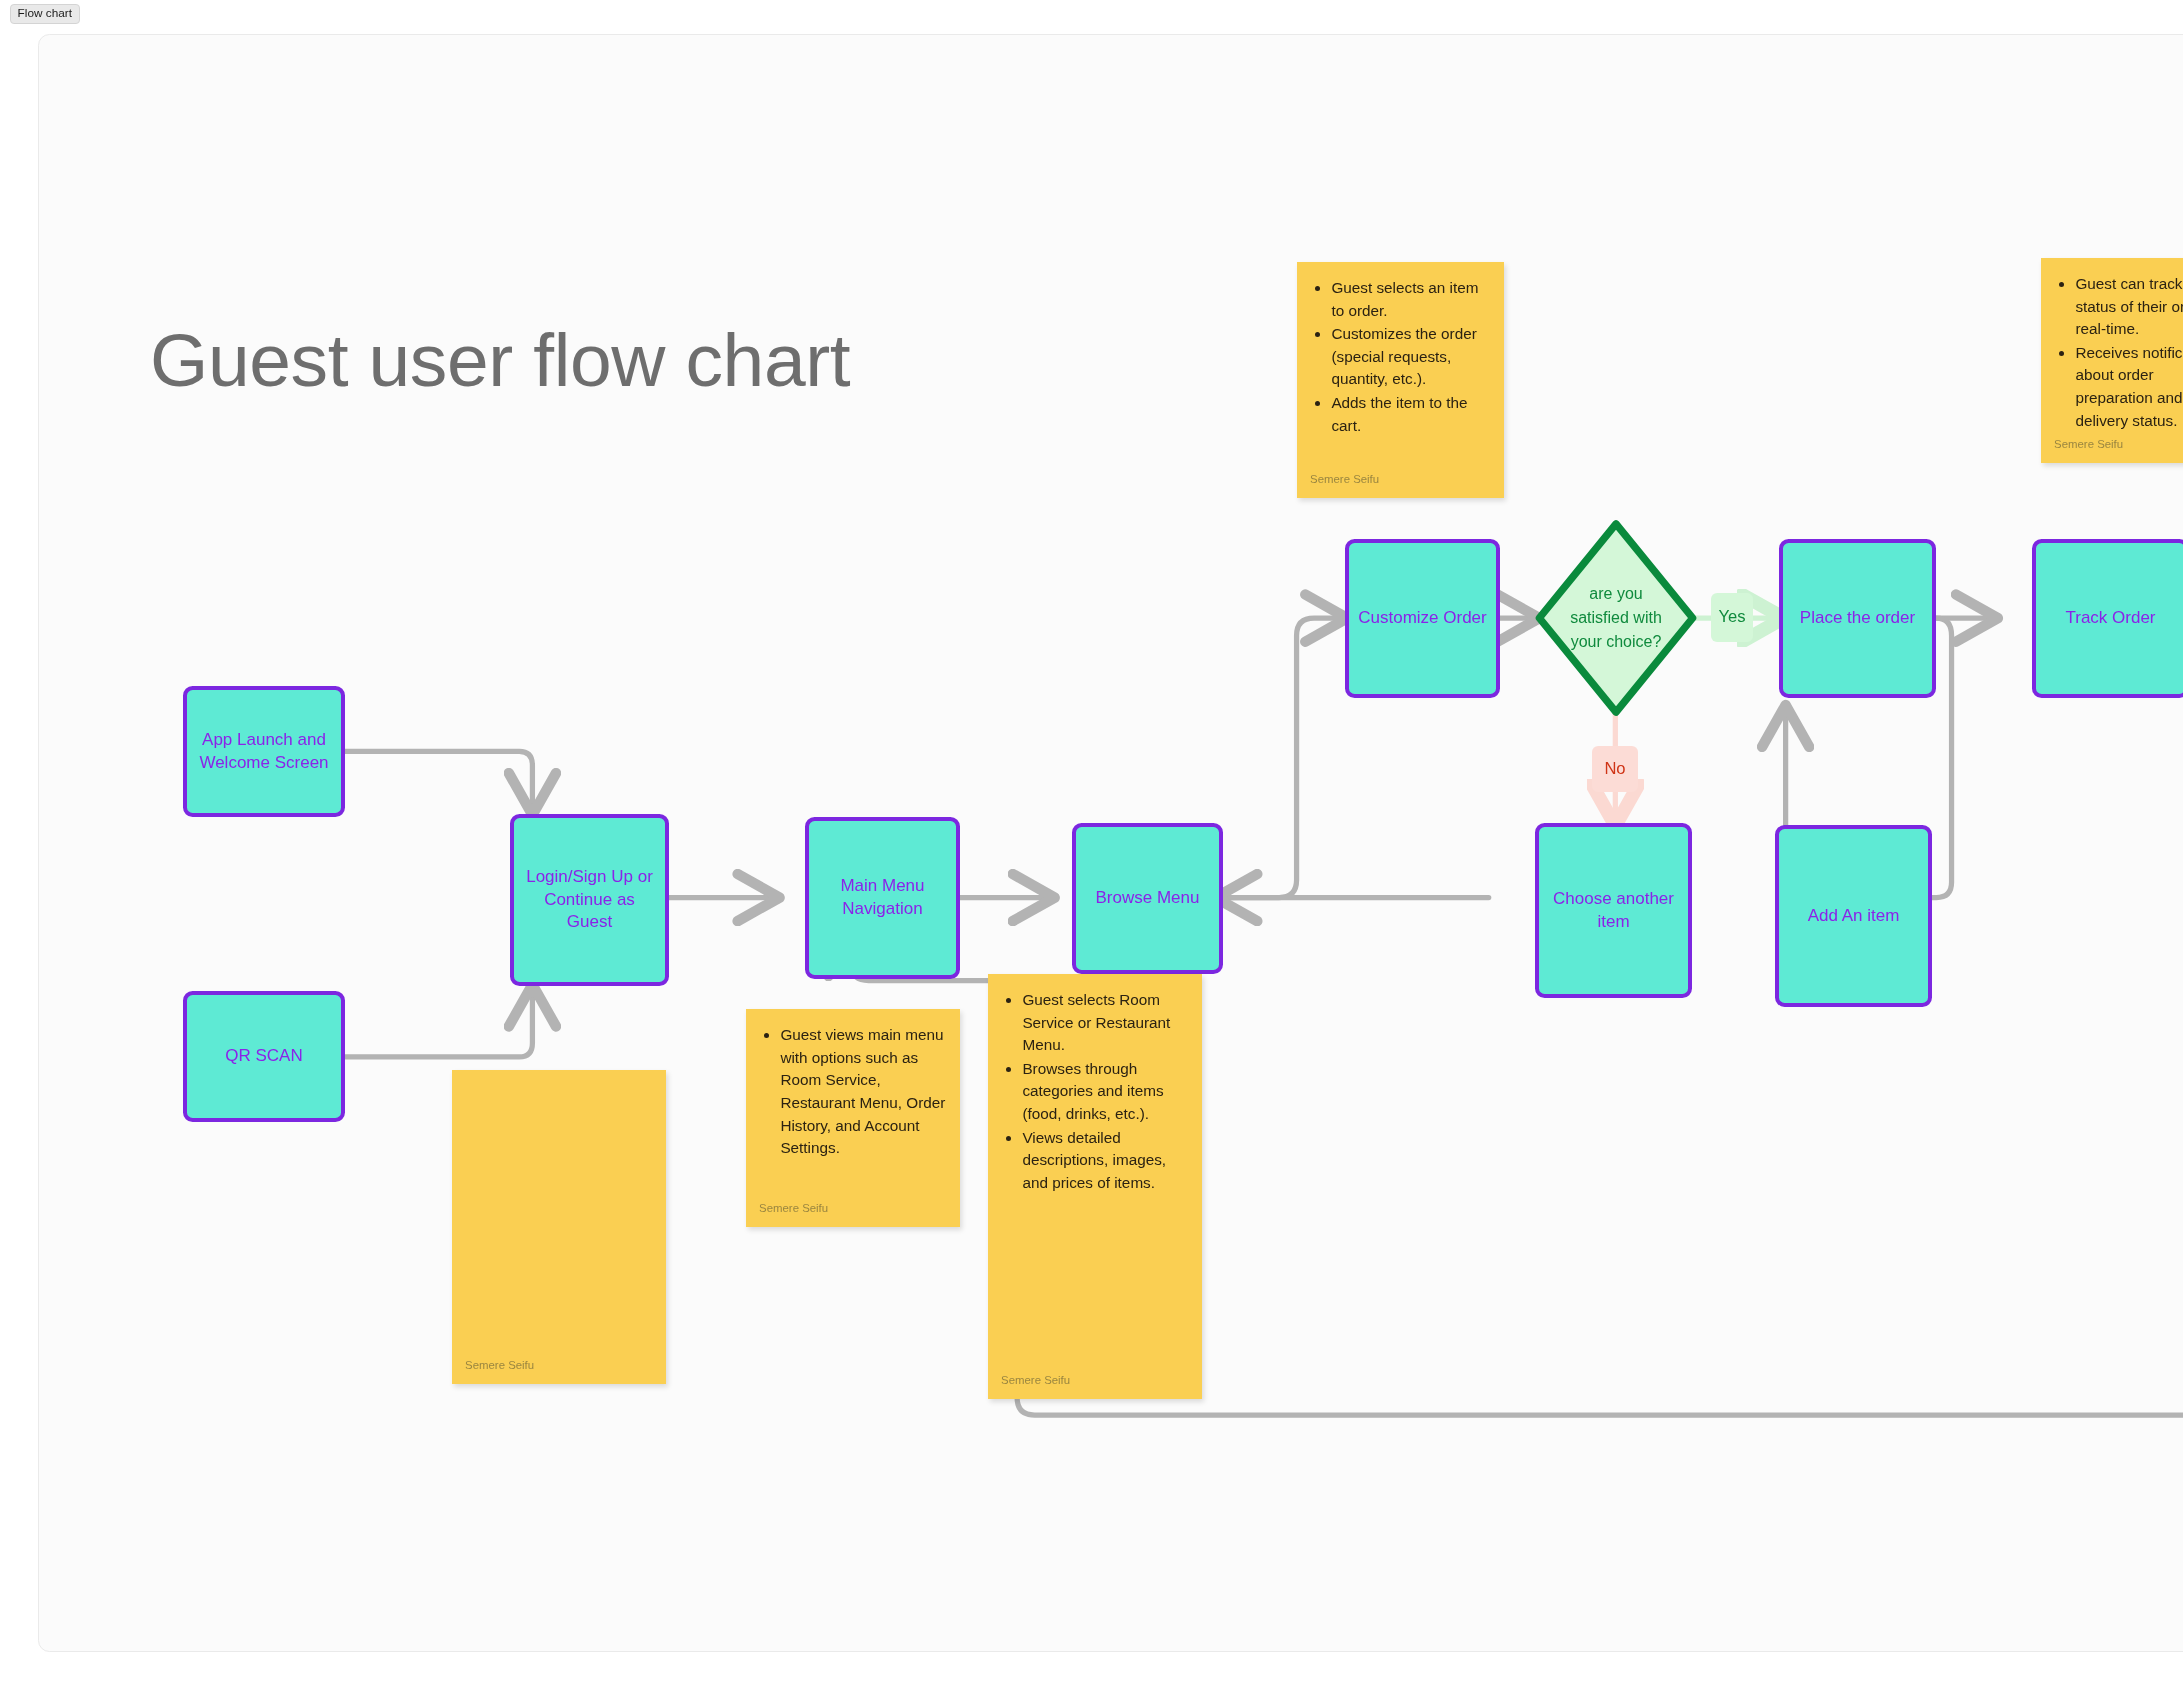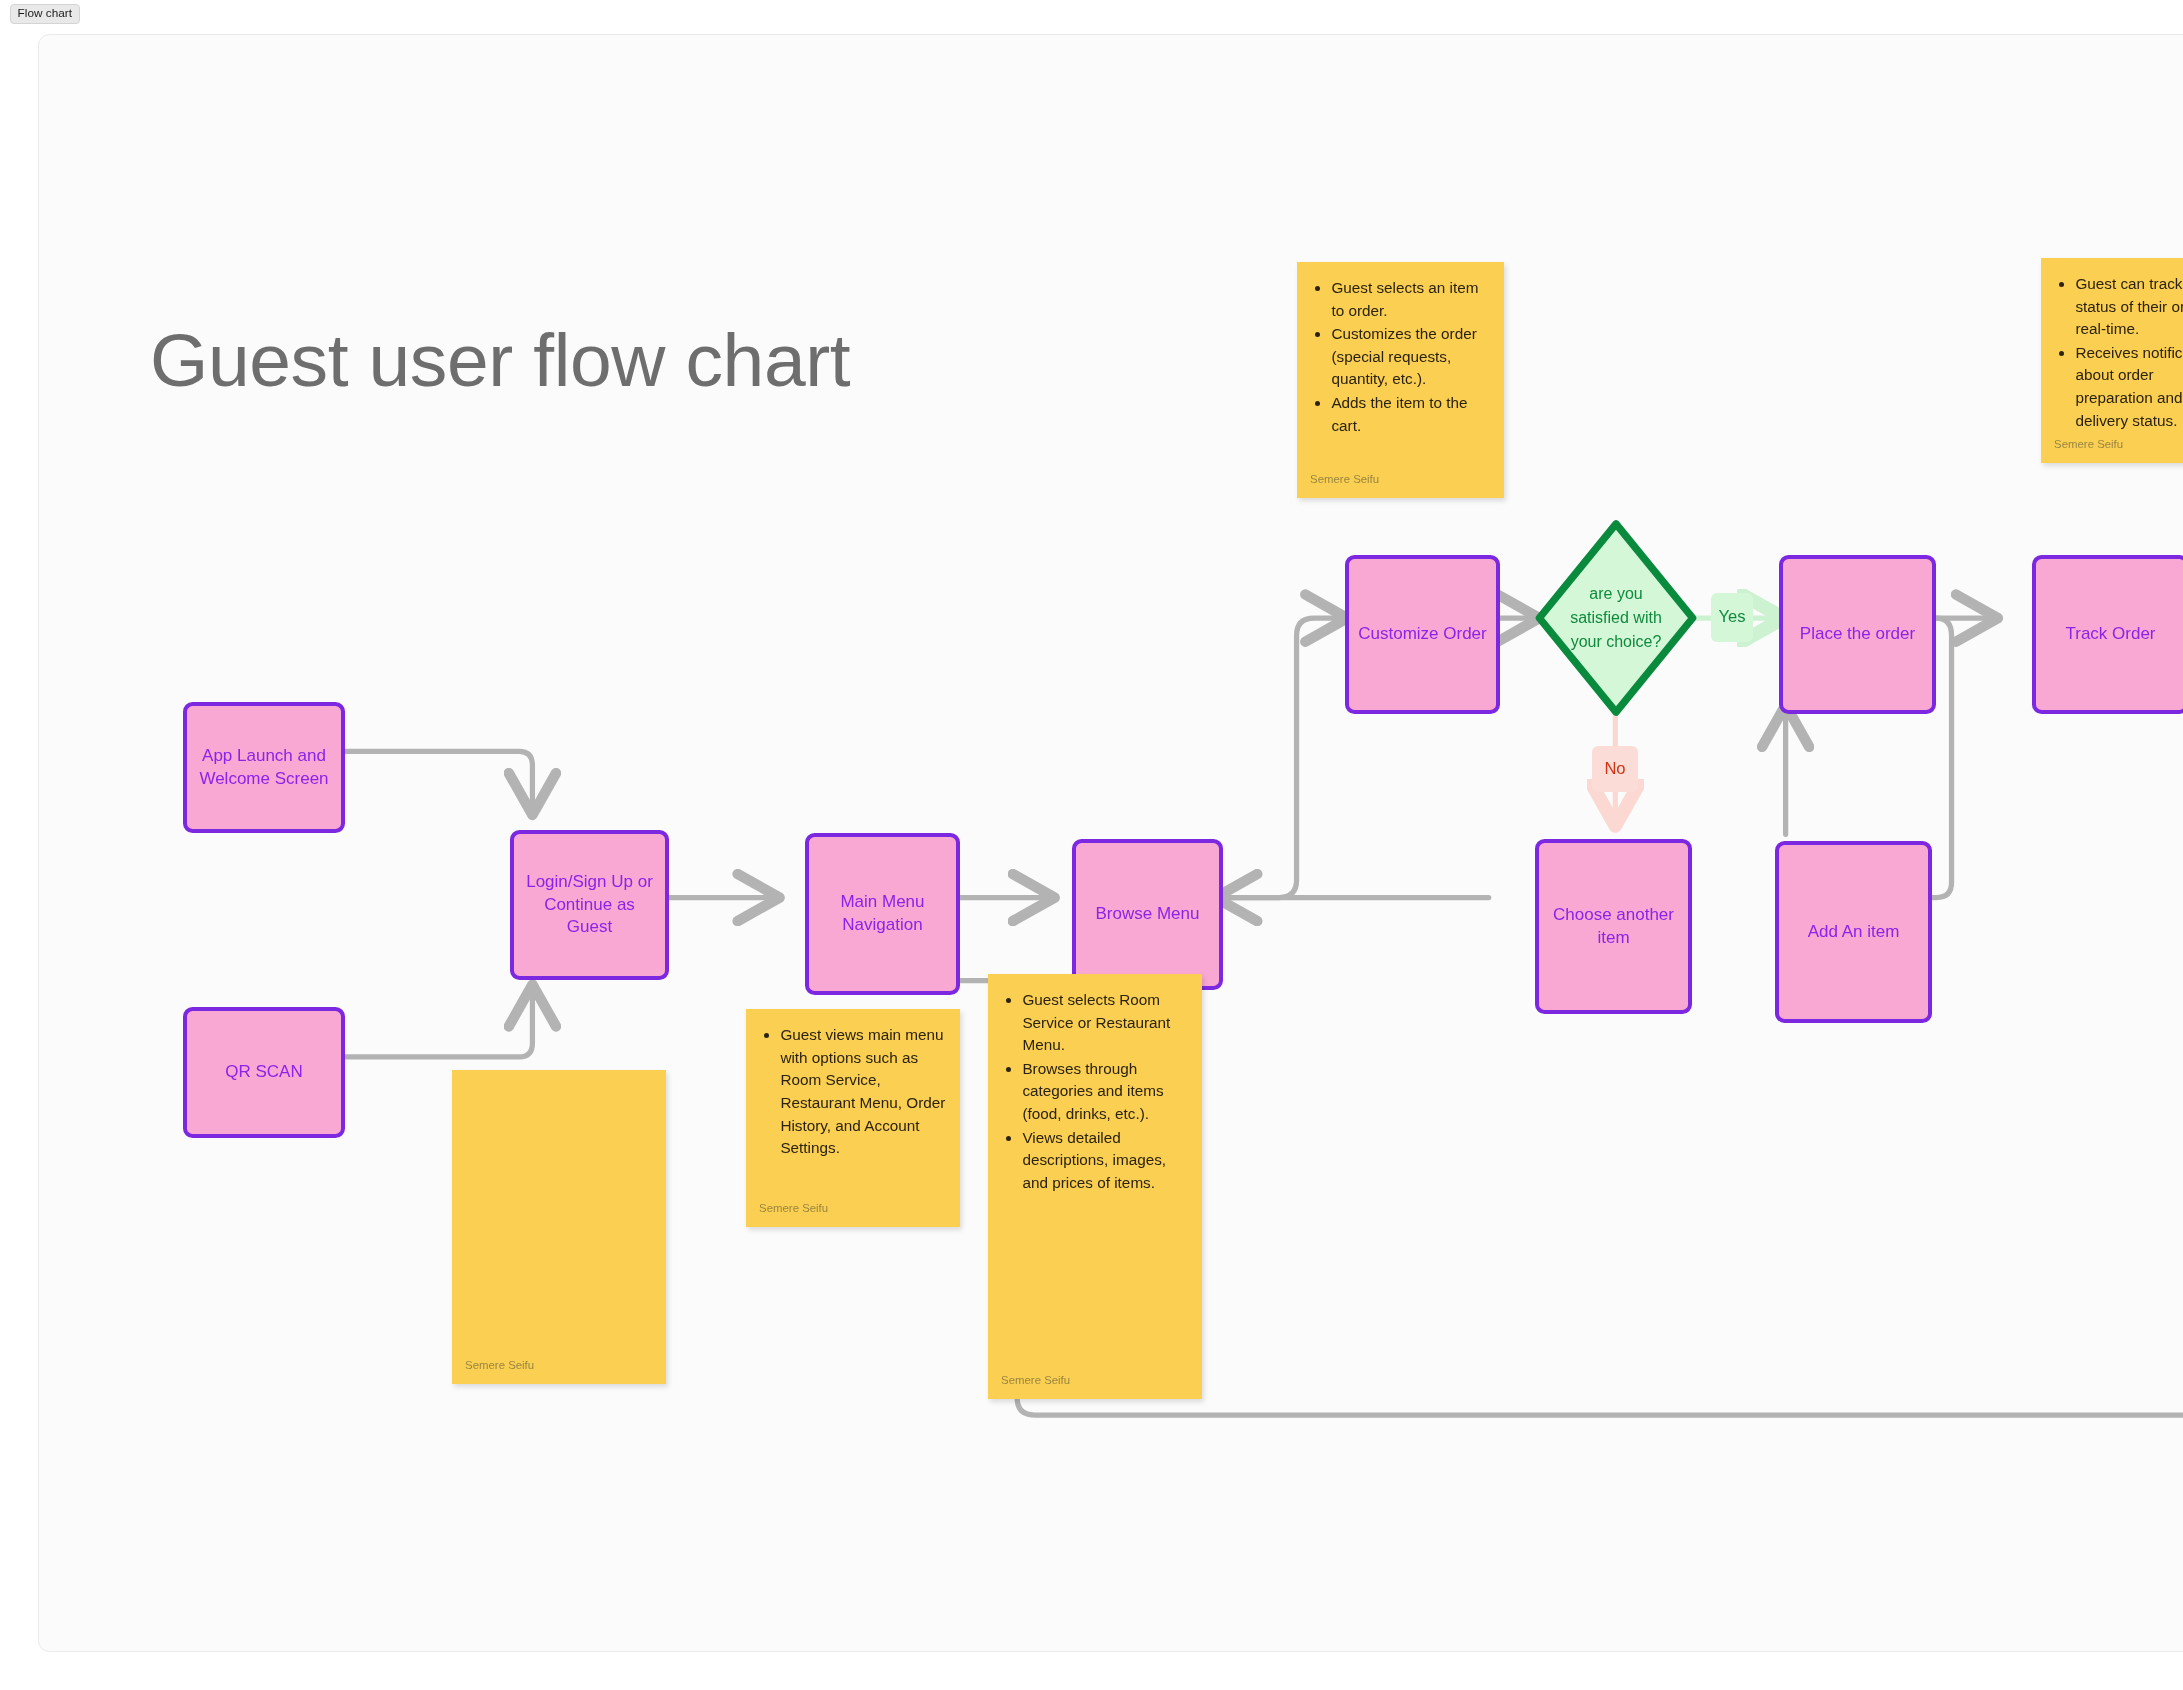--- a/index.html
+++ b/index.html
@@ -24,25 +24,24 @@
   
   #page-title{
     position:absolute;left:111px;top:286px;width:961px;
     font-size:75px;font-weight:400;color:#6e6e6e;letter-spacing:-0.4px;
     line-height:1.05;white-space:nowrap;
   }
 
   
   .node{
     position:absolute;box-sizing:border-box;
-    background:#f9a8d4;border:4.8px solid #7c27e0;border-radius:9.6px;
+    background:#5eead4;border:4.8px solid #7c27e0;border-radius:9.6px;
     color:#8b23e8;display:flex;align-items:center;justify-content:center;
     text-align:center;font-size:17px;line-height:1.35;padding:4.4px 7.9px;
     z-index:6;
-    margin-top:16px;
   }
   .node span{display:block;}
 
   .diamond{
     position:absolute;z-index:7;display:flex;align-items:center;
     justify-content:center;text-align:center;
   }
   .diamond svg{position:absolute;left:0;top:0;}
   .diamond .dlabel{
     position:relative;z-index:2;color:#0f8a3d;font-size:16px;line-height:1.5;
@@ -148,21 +147,21 @@
     </svg>
 
     <div class="node" style="left:144px;top:651px;width:162px;height:131px;">
       <span>App Launch and Welcome Screen</span>
     </div>
 
     <div class="node" style="left:144px;top:956px;width:162px;height:131px;">
       <span>QR SCAN</span>
     </div>
 
-    <div class="node" style="left:471px;top:779px;width:159px;height:150px;">
+    <div class="node" style="left:471px;top:779px;width:159px;height:172px;">
       <span>Login/Sign Up or Continue as Guest</span>
     </div>
 
     <div class="node" style="left:766px;top:782px;width:155px;height:162px;">
       <span>Main Menu Navigation</span>
     </div>
 
     <div class="node" style="left:1033px;top:788px;width:151px;height:151px;">
       <span>Browse Menu</span>
     </div>

